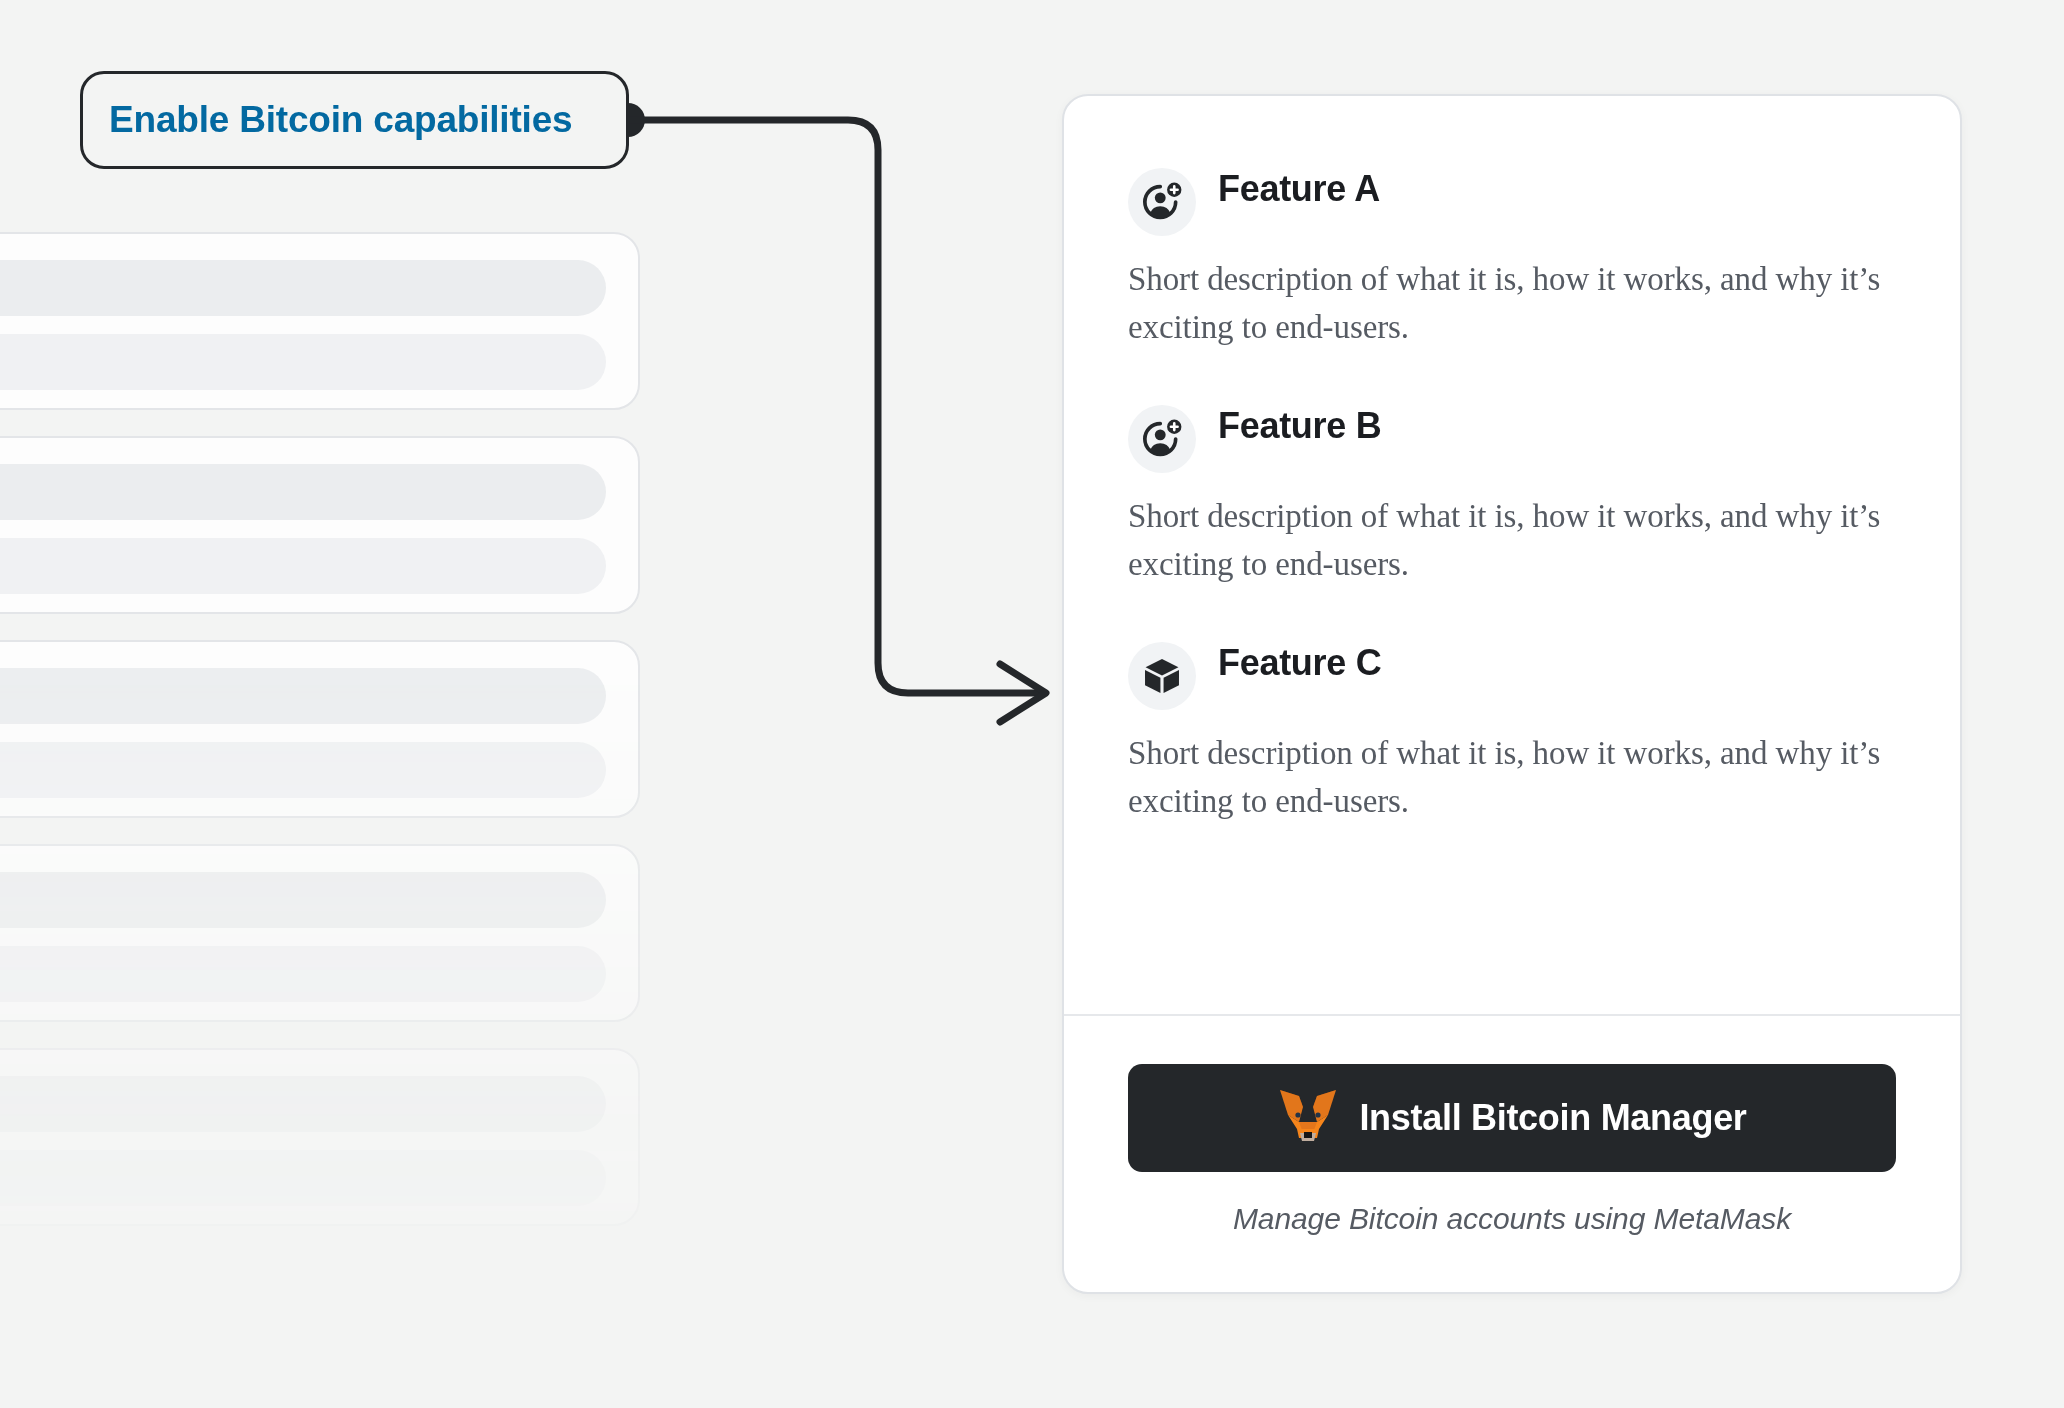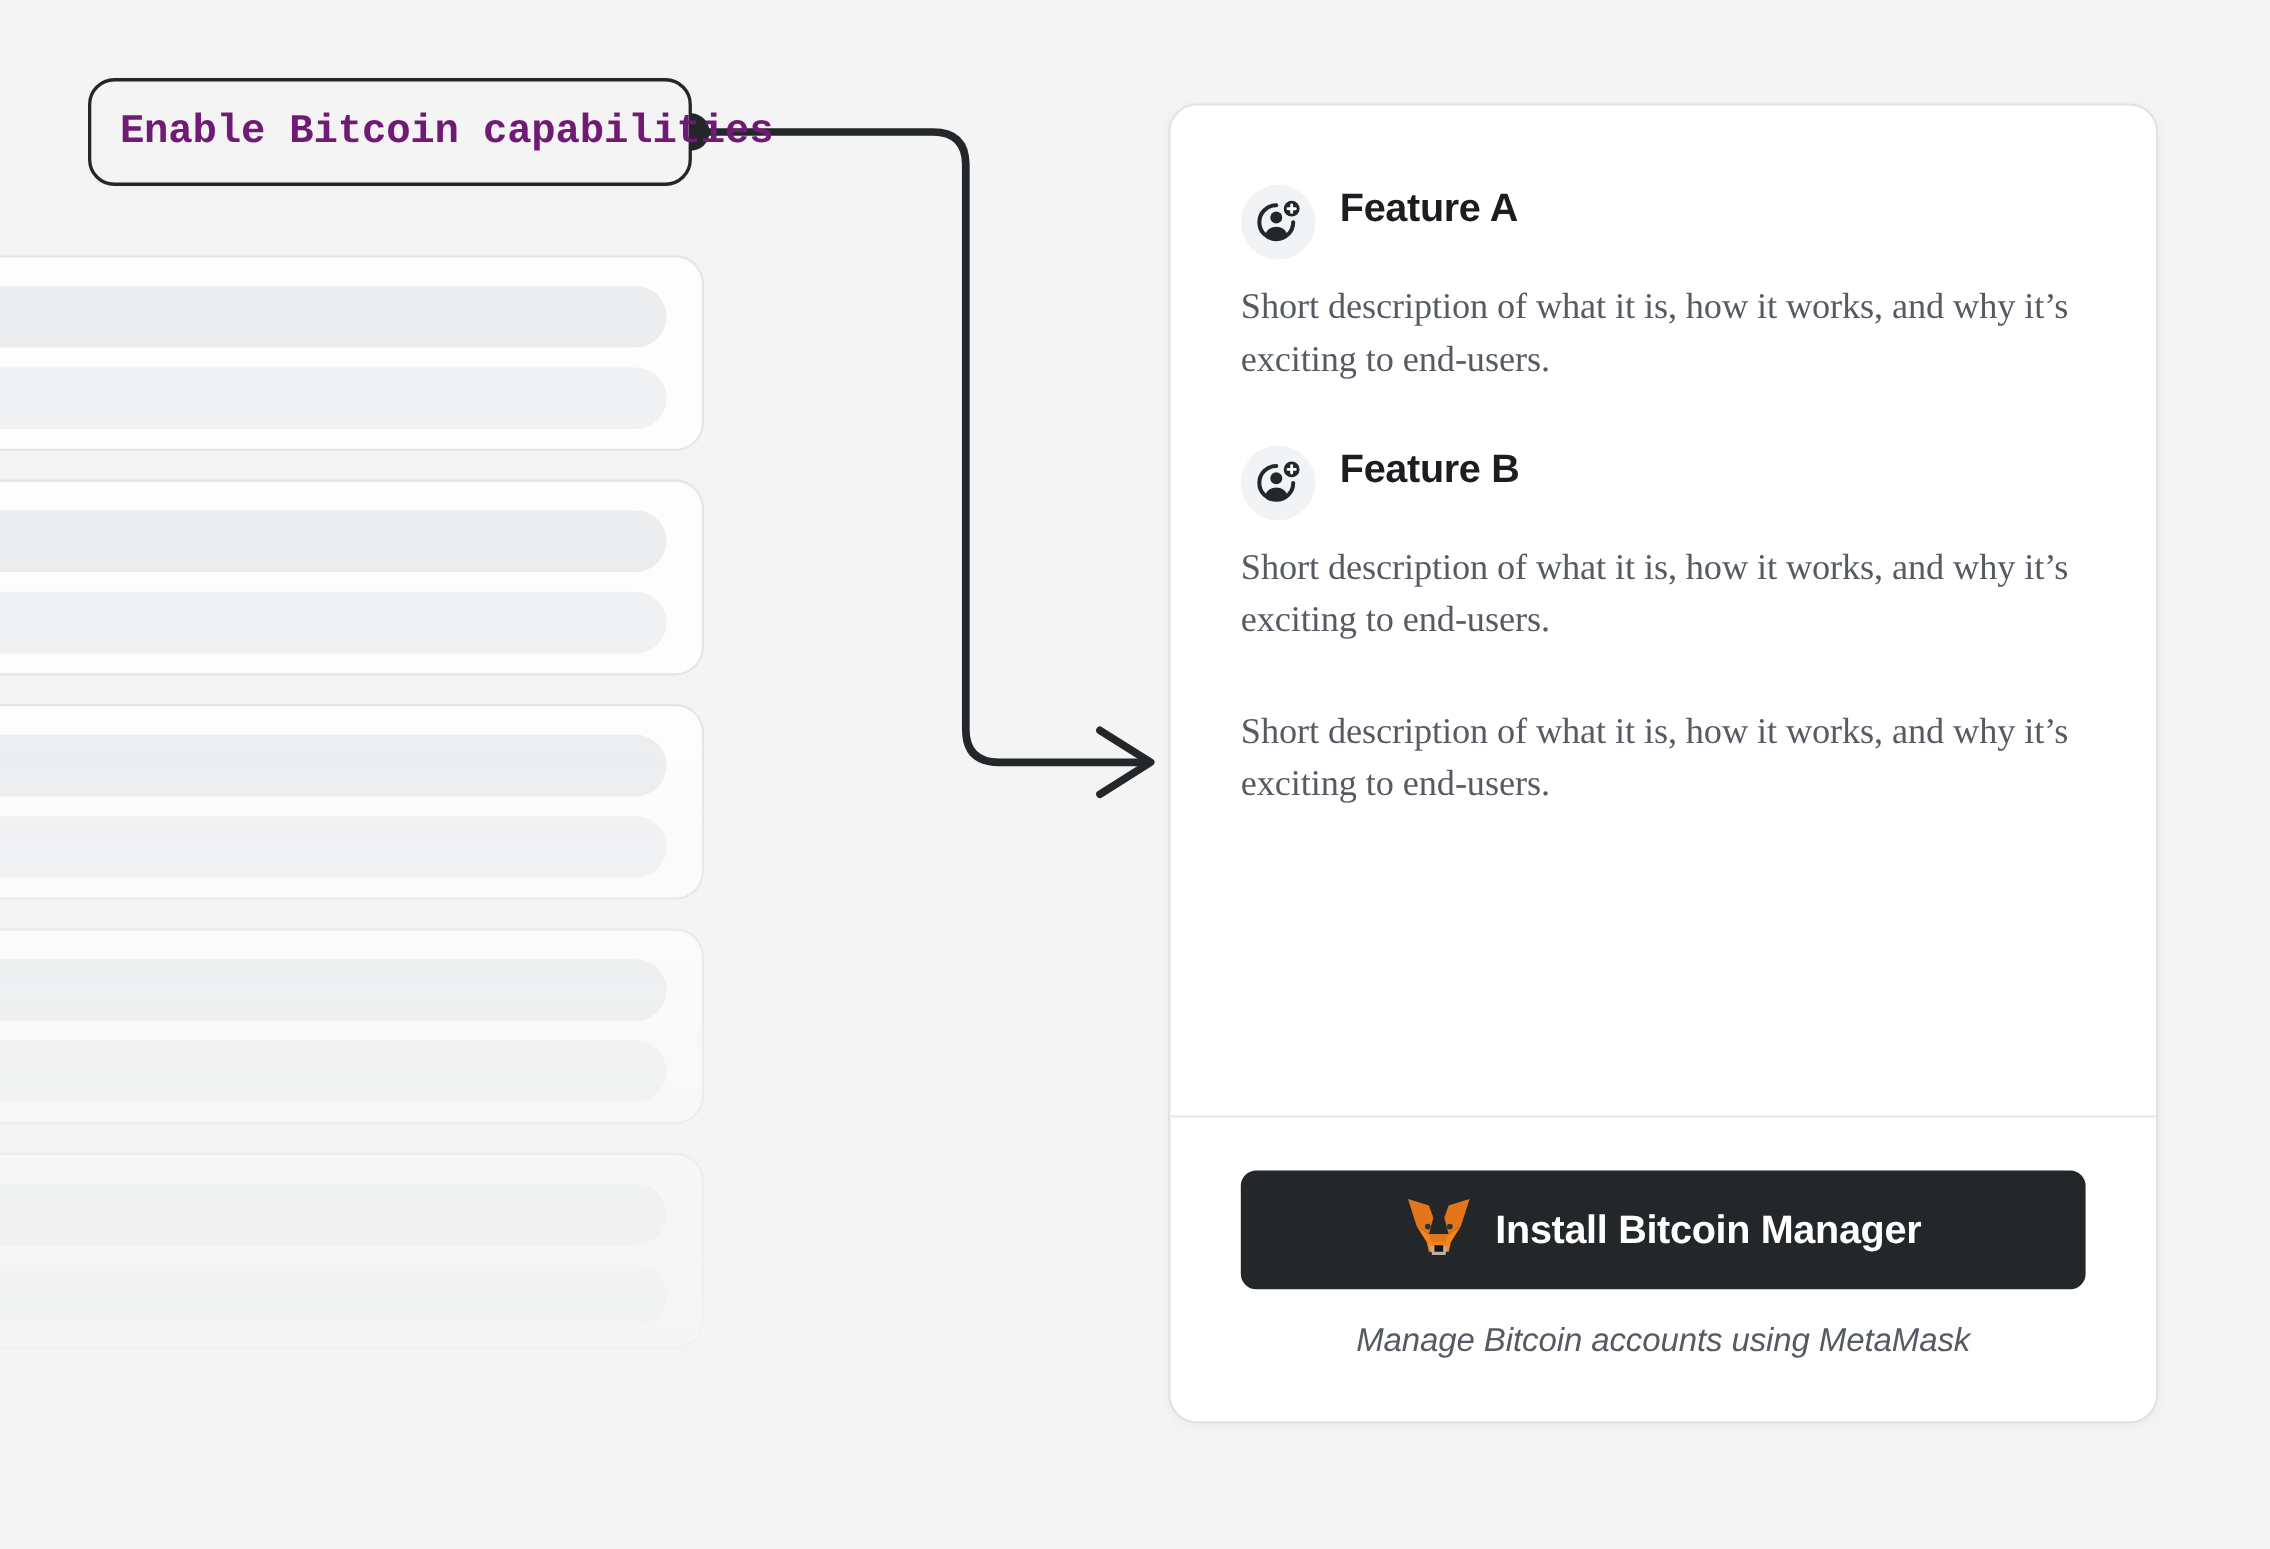--- a/index.html
+++ b/index.html
@@ -46,24 +46,23 @@
     border:3.5px solid #24272A;
     border-radius:24px;
     background:#F3F4F3;
     display:flex; align-items:center;
     padding-left:26px;
     z-index:5;
   }
   #callout-pill .pill-text {
     font-size:37px;
     font-weight:600;
-    color:#701a75;
+    color:#0369a1;
     letter-spacing:-.2px;
     white-space:nowrap;
-    font-family:Liberation Mono, monospace;
   }
 
   
   #connector { position:absolute; left:0; top:0; z-index:4; }
 
   
   #feature-panel {
     position:absolute;
     left:1062px; top:94px;
     width:900px; height:1200px;
@@ -193,20 +192,30 @@
             <circle cx="19" cy="5" r="4.1" fill="#24272A"></circle>
             <path d="M19 3.1v3.8M17.1 5h3.8" stroke="#FFFFFF" stroke-width="1.5" stroke-linecap="round"></path>
           </svg>
         </span>
         <span class="feature-title">Feature B</span>
       </div>
       <p class="feature-desc">Short description of what it is, how it works, and why it’s exciting to end-users.</p>
     </div>
 
     <div class="feature-item">
+      <div class="feature-head">
+        <span class="feature-icon">
+          <svg width="42" height="42" viewBox="0 0 24 24" fill="none">
+            <path d="M12 2.3 21.4 7 12 11.7 2.6 7 12 2.3Z" fill="#24272A"></path>
+            <path d="M2.3 8.6 11.1 13v8.7L2.3 17.3V8.6Z" fill="#24272A"></path>
+            <path d="M21.7 8.6 12.9 13v8.7l8.8-4.4V8.6Z" fill="#24272A"></path>
+          </svg>
+        </span>
+        <span class="feature-title">Feature C</span>
+      </div>
       <p class="feature-desc">Short description of what it is, how it works, and why it’s exciting to end-users.</p>
     </div>
 
   </div>
 
   <div id="panel-divider"></div>
 
   <div id="panel-footer">
     <button id="install-button">
       <span>

